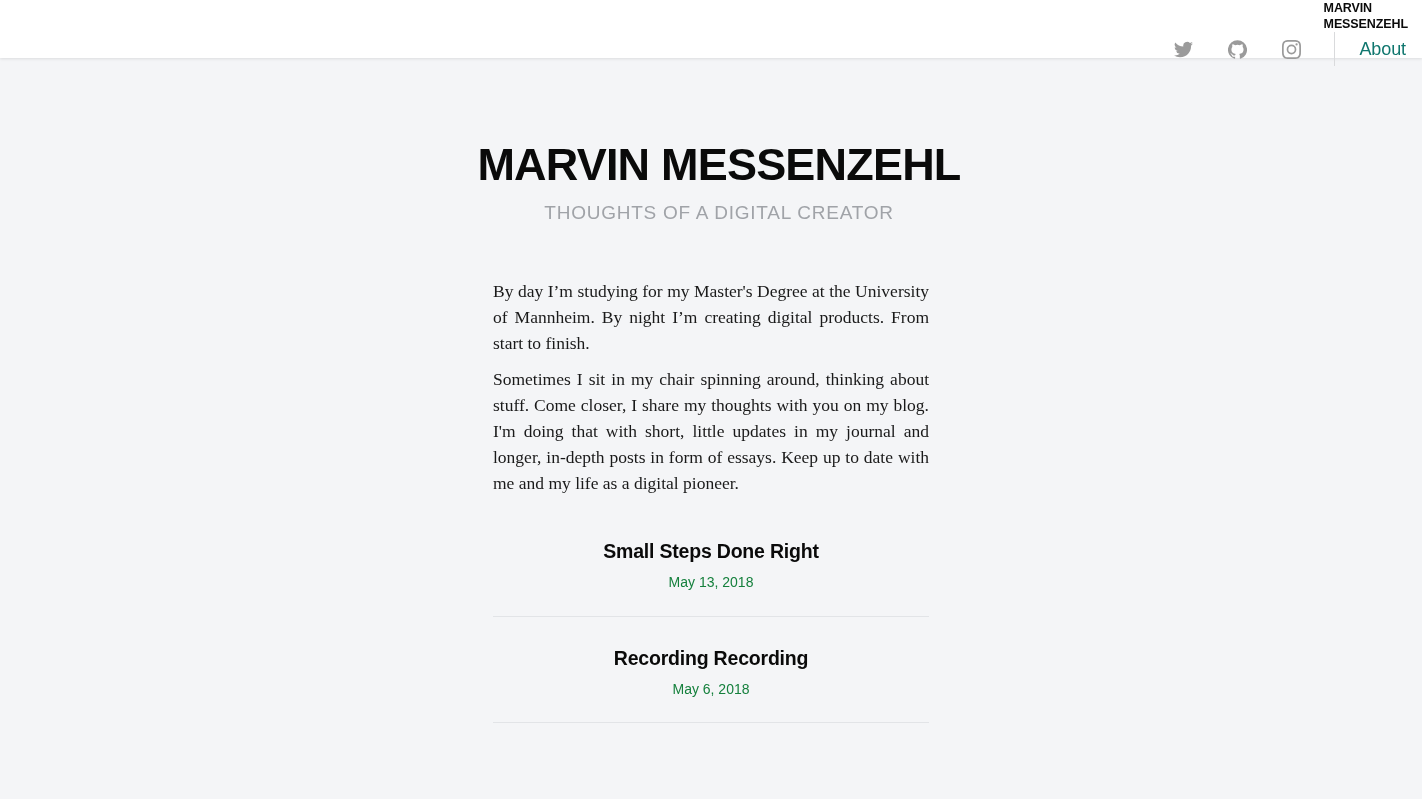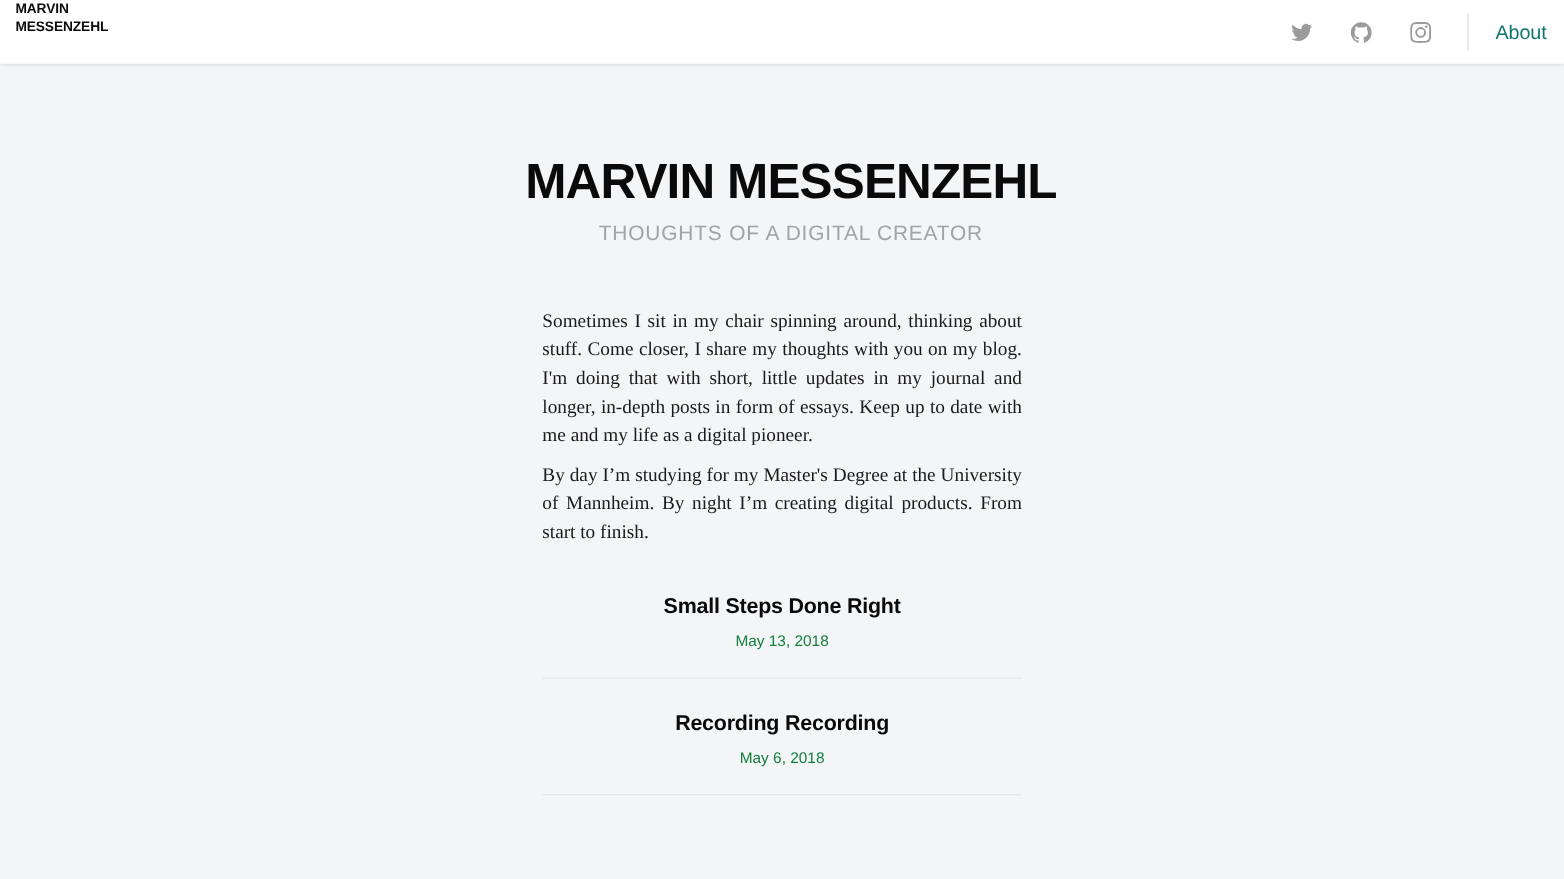--- a/index.html
+++ b/index.html
@@ -15,25 +15,26 @@
     overflow: hidden;
     position: relative;
   }
 
   
   .site-header {
     position: relative;
     height: 58px;
     background: #ffffff;
     display: flex;
-    align-items: flex-start;
+    align-items: flex-end;
     justify-content: space-between;
     padding: 0 14px 0 14px;
     box-shadow: 0 1px 3px rgba(0,0,0,0.10);
     z-index: 5;
+    flex-direction: column;
   }
   .brand {
     font-size: 12.5px;
     font-weight: bold;
     line-height: 1.28;
     letter-spacing: -0.1px;
     color: #0b0b0b;
     text-decoration: none;
     display: block;
     white-space: nowrap;
@@ -197,22 +198,22 @@
 <main class="page">
 
   <section class="hero">
     <h1 class="hero-title">MARVIN MESSENZEHL</h1>
     <p class="hero-subtitle">THOUGHTS OF A DIGITAL CREATOR</p>
   </section>
 
   <div class="content">
 
     <section class="intro">
+      <p>By day I’m studying for my Master's Degree at the University of Mannheim. By night I’m creating digital products. From start to finish.</p>
       <p>Sometimes I sit in my chair spinning around, thinking about stuff. Come closer, I share my thoughts with you on my blog. I'm doing that with short, little updates in my journal and longer, in-depth posts in form of essays. Keep up to date with me and my life as a digital pioneer.</p>
-      <p>By day I’m studying for my Master's Degree at the University of Mannheim. By night I’m creating digital products. From start to finish.</p>
     </section>
 
     <section class="post-list">
 
       <a class="post-item" href="#">
         <h2 class="post-title">Small Steps Done Right</h2>
         <span class="post-date">May 13, 2018</span>
       </a>
 
       <a class="post-item" href="#">

